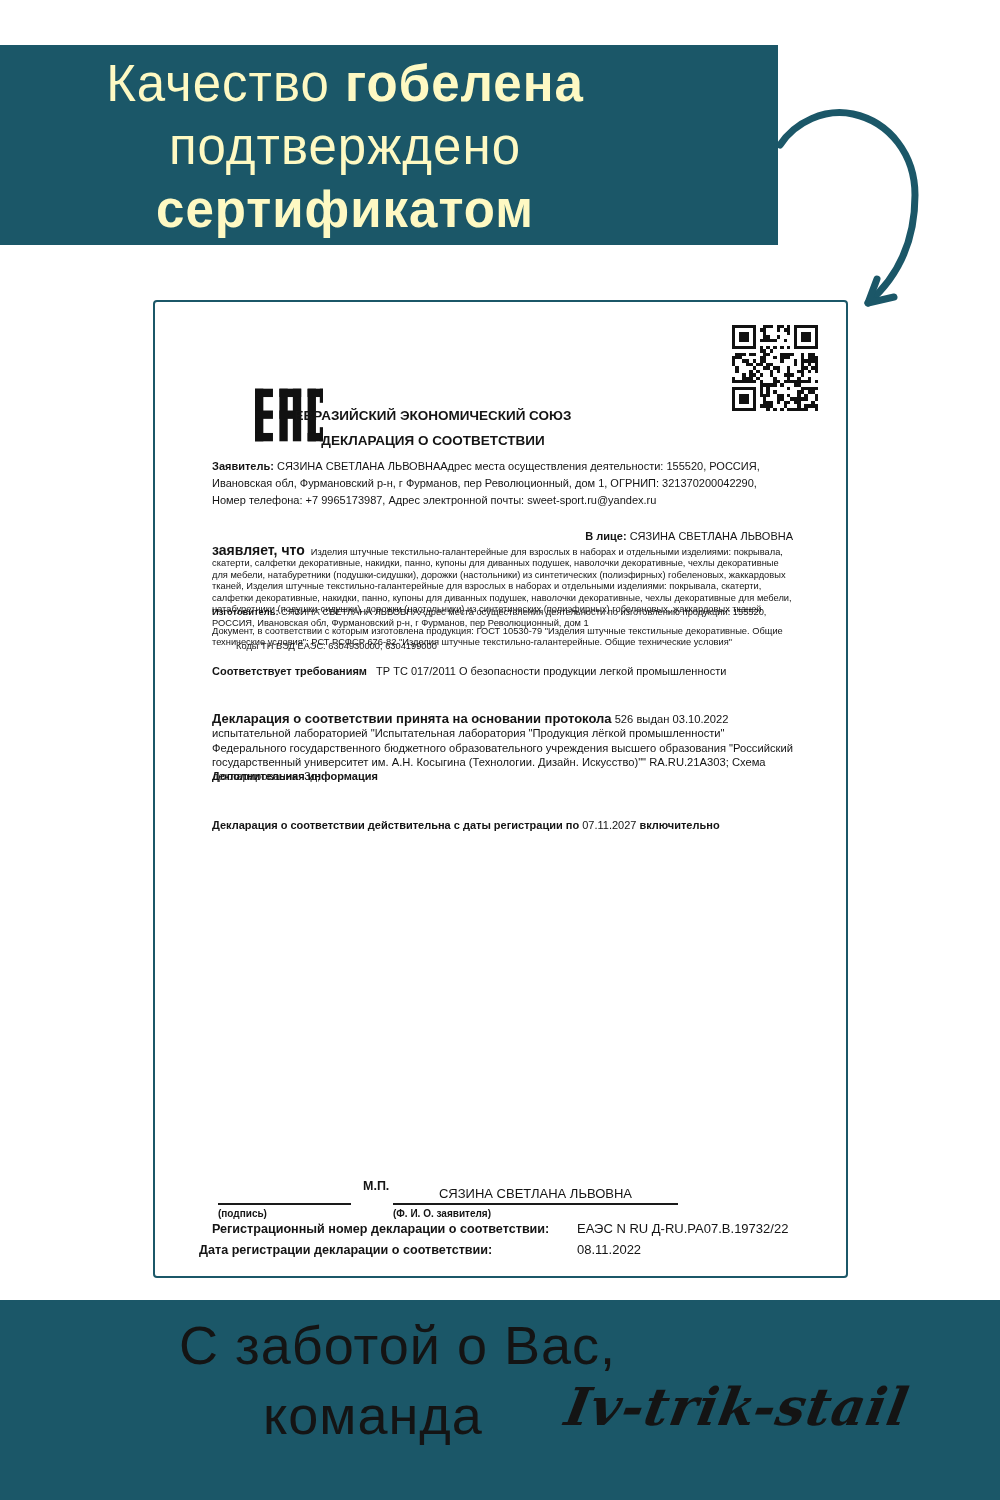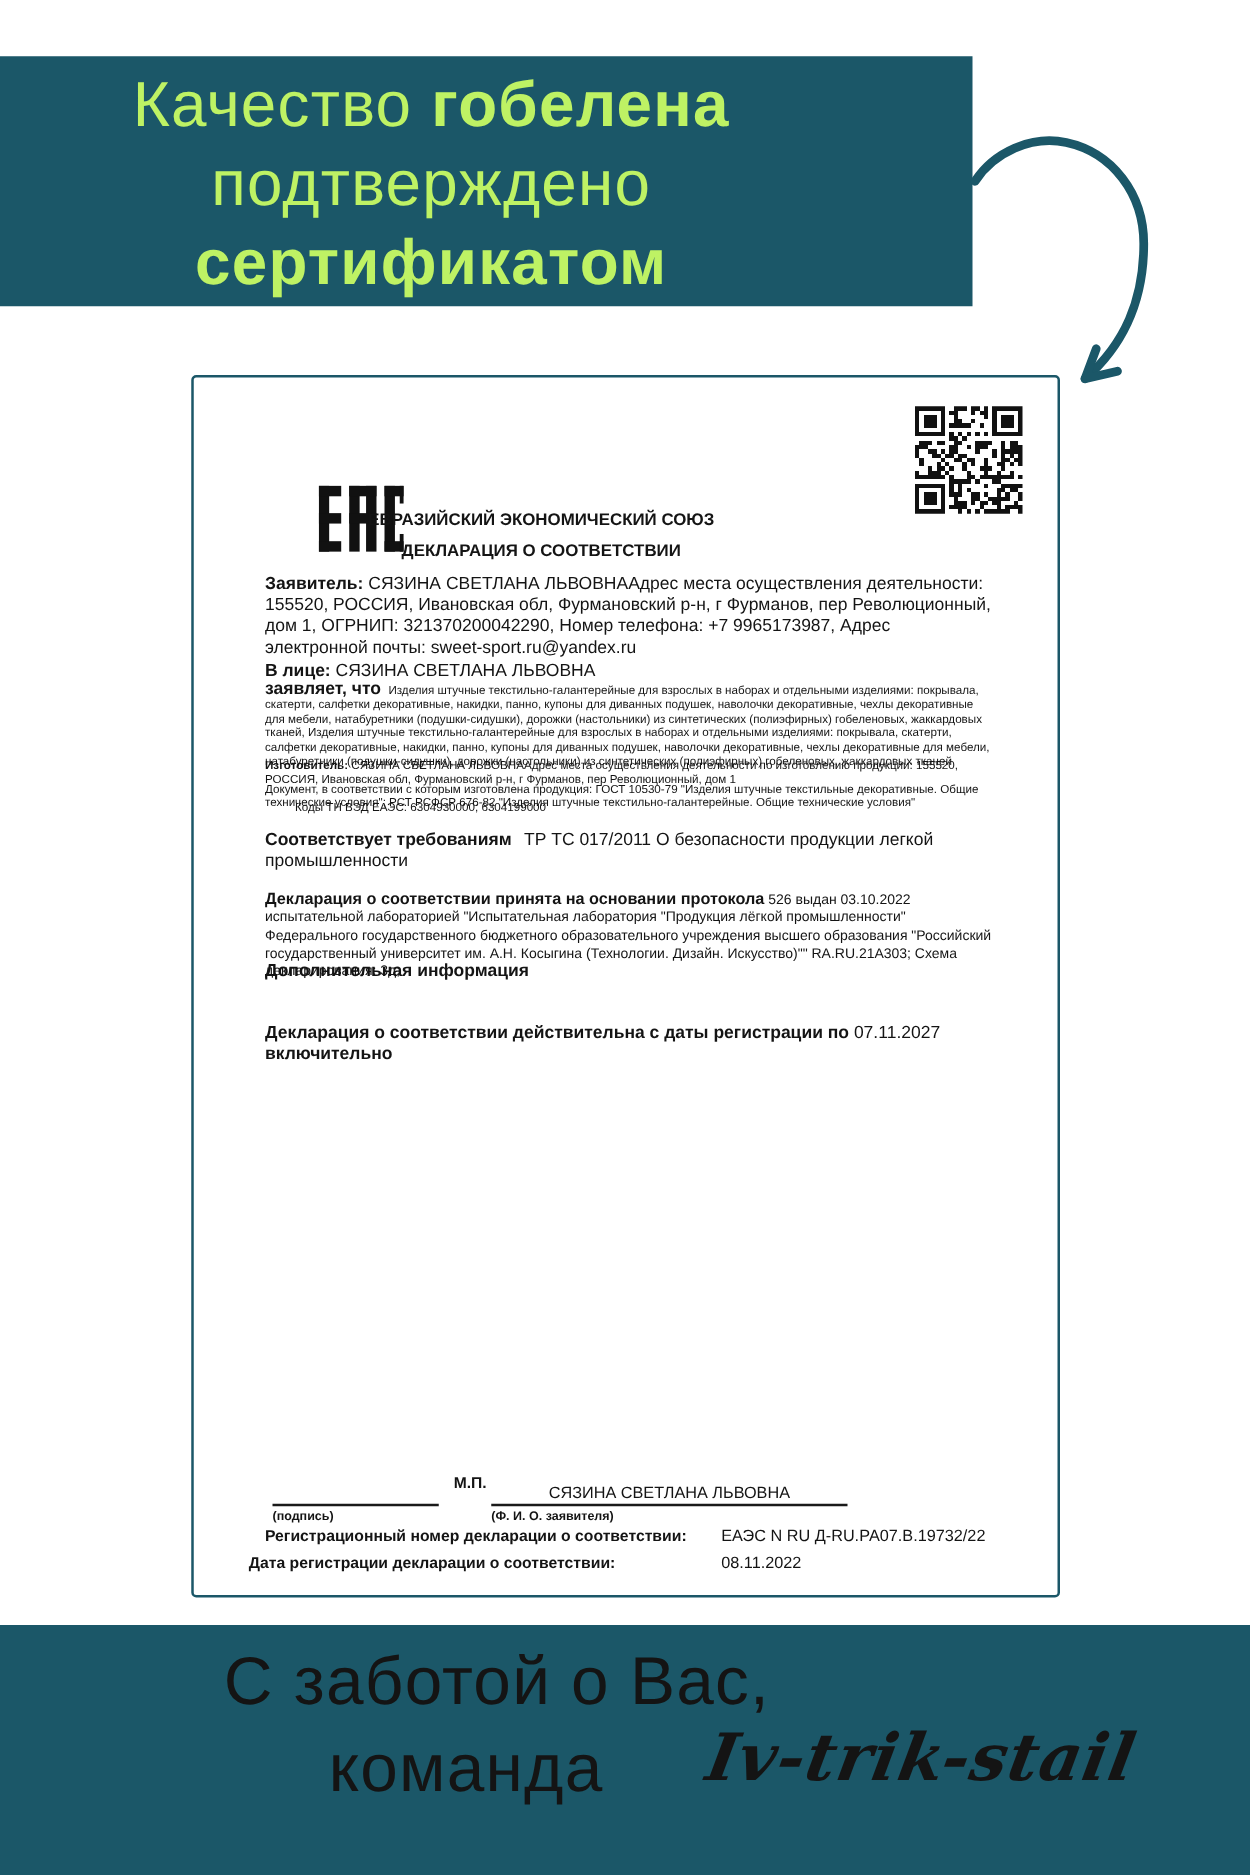--- a/index.html
+++ b/index.html
@@ -3,32 +3,32 @@
 <meta charset="utf-8">
 <style>
   :root { --teal:#1b5768; --ink:#141414; }
   * { margin:0; padding:0; box-sizing:border-box; }
   html,body { width:1000px; height:1500px; overflow:hidden; }
   body { position:relative; background:#ffffff; font-family:"Liberation Sans", sans-serif; color:var(--ink); }
   .abs { position:absolute; }
 
   
   .banner-top { left:0; top:45px; width:778px; height:200px; background:var(--teal);
-                color:#bef264; text-align:center; padding:7px 88px 0 0; }
+                color:#fef9c3; text-align:center; padding:7px 88px 0 0; }
   .banner-top .bline { font-size:51px; line-height:63px; letter-spacing:1px; font-weight:400; }
   .banner-top b { font-weight:700; }
 
   
   .arrow-wrap { left:765px; top:100px; width:175px; height:230px; }
 
   
   .cert { left:153px; top:300px; width:695px; height:978px; background:#fff;
           border:2.5px solid var(--teal); border-radius:4px; }
   .cert .col { left:57px; width:581px; }
-  .t13 { font-size:14px; line-height:17px; }
+  .t13 { font-size:11px; line-height:17px; }
   .t11 { font-size:11.2px; line-height:14.3px; }
   .t9  { font-size:9.3px;  line-height:11.4px; }
   .b   { font-weight:700; }
   .hdr { left:0; width:556px; text-align:center; font-weight:700; font-size:13.5px; }
   .lbl14 { font-weight:700; font-size:14px;margin-top:20px; }
   .gapR { margin-right:6px; }
   .sigline { border-bottom:2px solid #1a1a1a; }
   .cap { font-size:10px; font-weight:700; text-align:left; }
   .reglbl { font-weight:700; font-size:12.6px; }
   .regval { font-size:13px; }
@@ -396,21 +396,21 @@
       </svg>
   </div>
 
   <div class="abs hdr" style="top:106px;">ЕВРАЗИЙСКИЙ ЭКОНОМИЧЕСКИЙ СОЮЗ</div>
   <div class="abs hdr" style="top:131px;">ДЕКЛАРАЦИЯ О СООТВЕТСТВИИ</div>
 
   <div class="abs col t13" style="top:156px;">
     <span class="b">Заявитель:</span><span> СЯЗИНА СВЕТЛАНА ЛЬВОВНААдрес места осуществления деятельности: 155520, РОССИЯ, Ивановская обл, Фурмановский р-н, г Фурманов, пер Революционный, дом 1, ОГРНИП: 321370200042290, Номер телефона: +7 9965173987, Адрес электронной почты: sweet-sport.ru@yandex.ru</span>
   </div>
 
-  <div class="abs col t13" style="top:226px;">
+  <div class="abs col t13" style="top:226px;text-align:right;">
     <span class="b">В лице:</span><span> СЯЗИНА СВЕТЛАНА ЛЬВОВНА</span>
   </div>
 
   <div class="abs col t9" style="top:243px;">
     <span class="lbl14 gapR">заявляет, что</span><span>Изделия штучные текстильно-галантерейные для взрослых в наборах и отдельными изделиями: покрывала, скатерти, салфетки декоративные, накидки, панно, купоны для диванных подушек, наволочки декоративные, чехлы декоративные для мебели, натабуретники (подушки-сидушки), дорожки (настольники) из синтетических (полиэфирных) гобеленовых, жаккардовых тканей, Изделия штучные текстильно-галантерейные для взрослых в наборах и отдельными изделиями: покрывала, скатерти, салфетки декоративные, накидки, панно, купоны для диванных подушек, наволочки декоративные, чехлы декоративные для мебели, натабуретники (подушки-сидушки), дорожки (настольники) из синтетических (полиэфирных) гобеленовых, жаккардовых тканей</span>
   </div>
 
   <div class="abs col t9" style="top:305px;">
     <span class="b">Изготовитель:</span><span> СЯЗИНА СВЕТЛАНА ЛЬВОВНААдрес места осуществления деятельности по изготовлению продукции: 155520, РОССИЯ, Ивановская обл, Фурмановский р-н, г Фурманов, пер Революционный, дом 1</span>
   </div>

